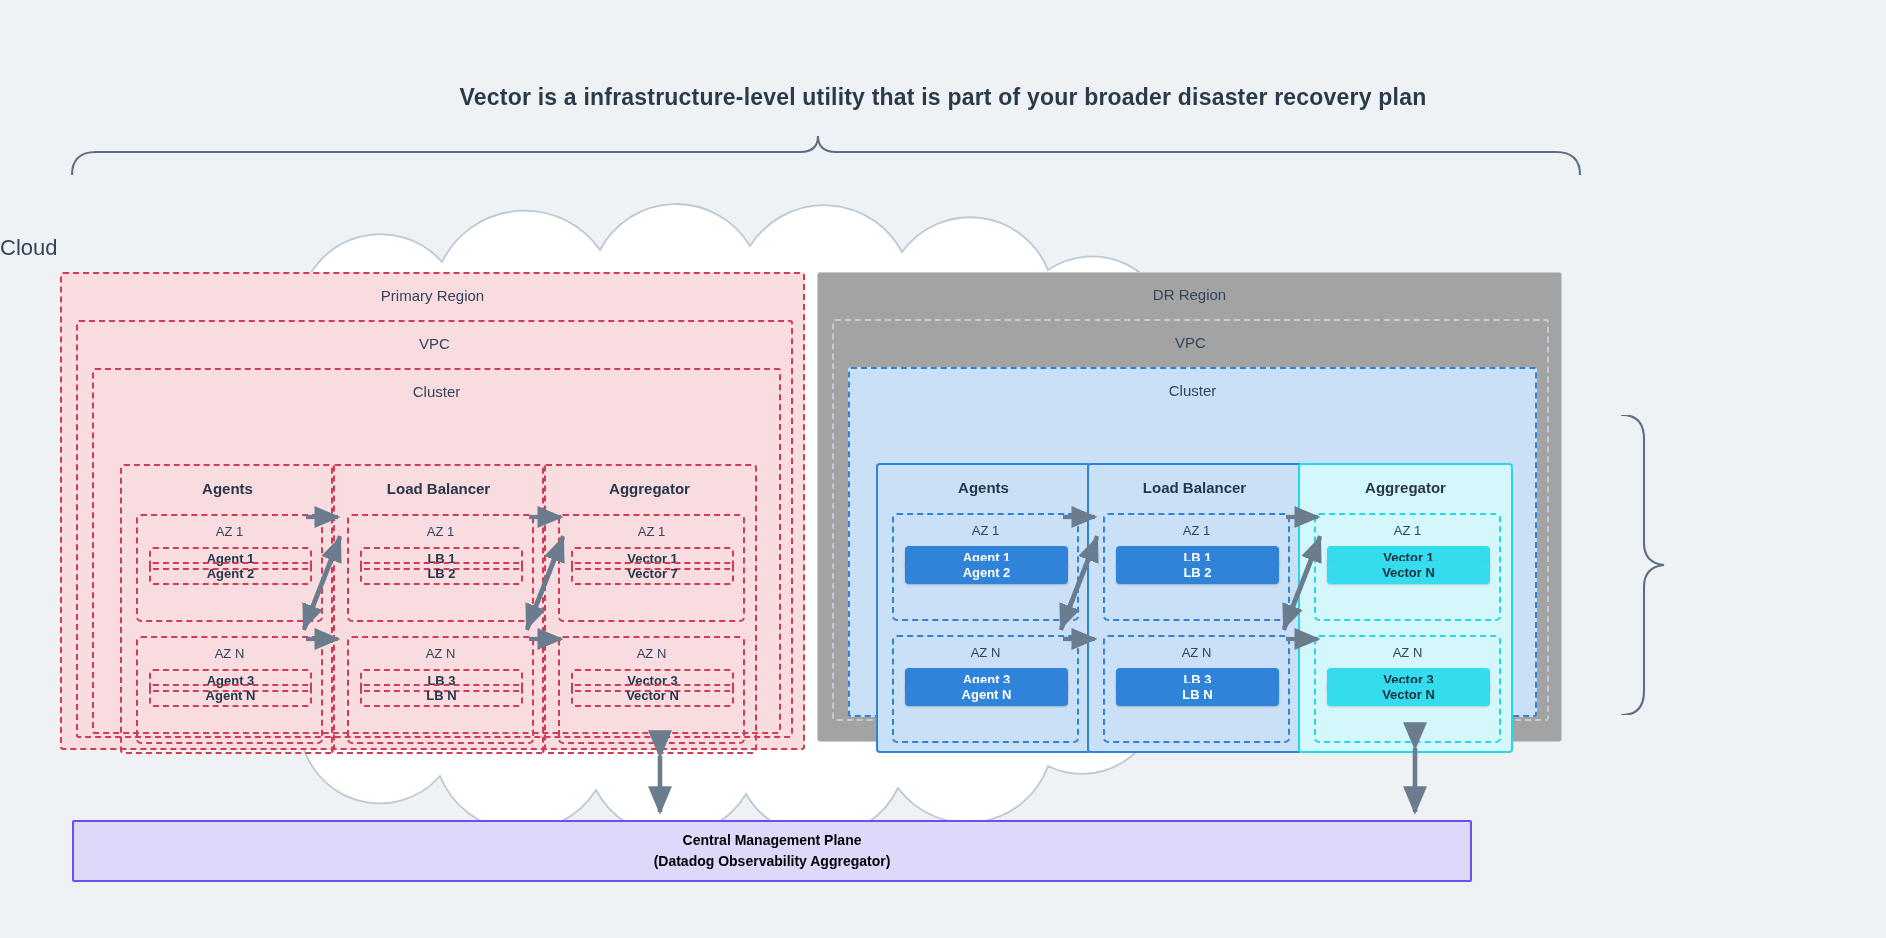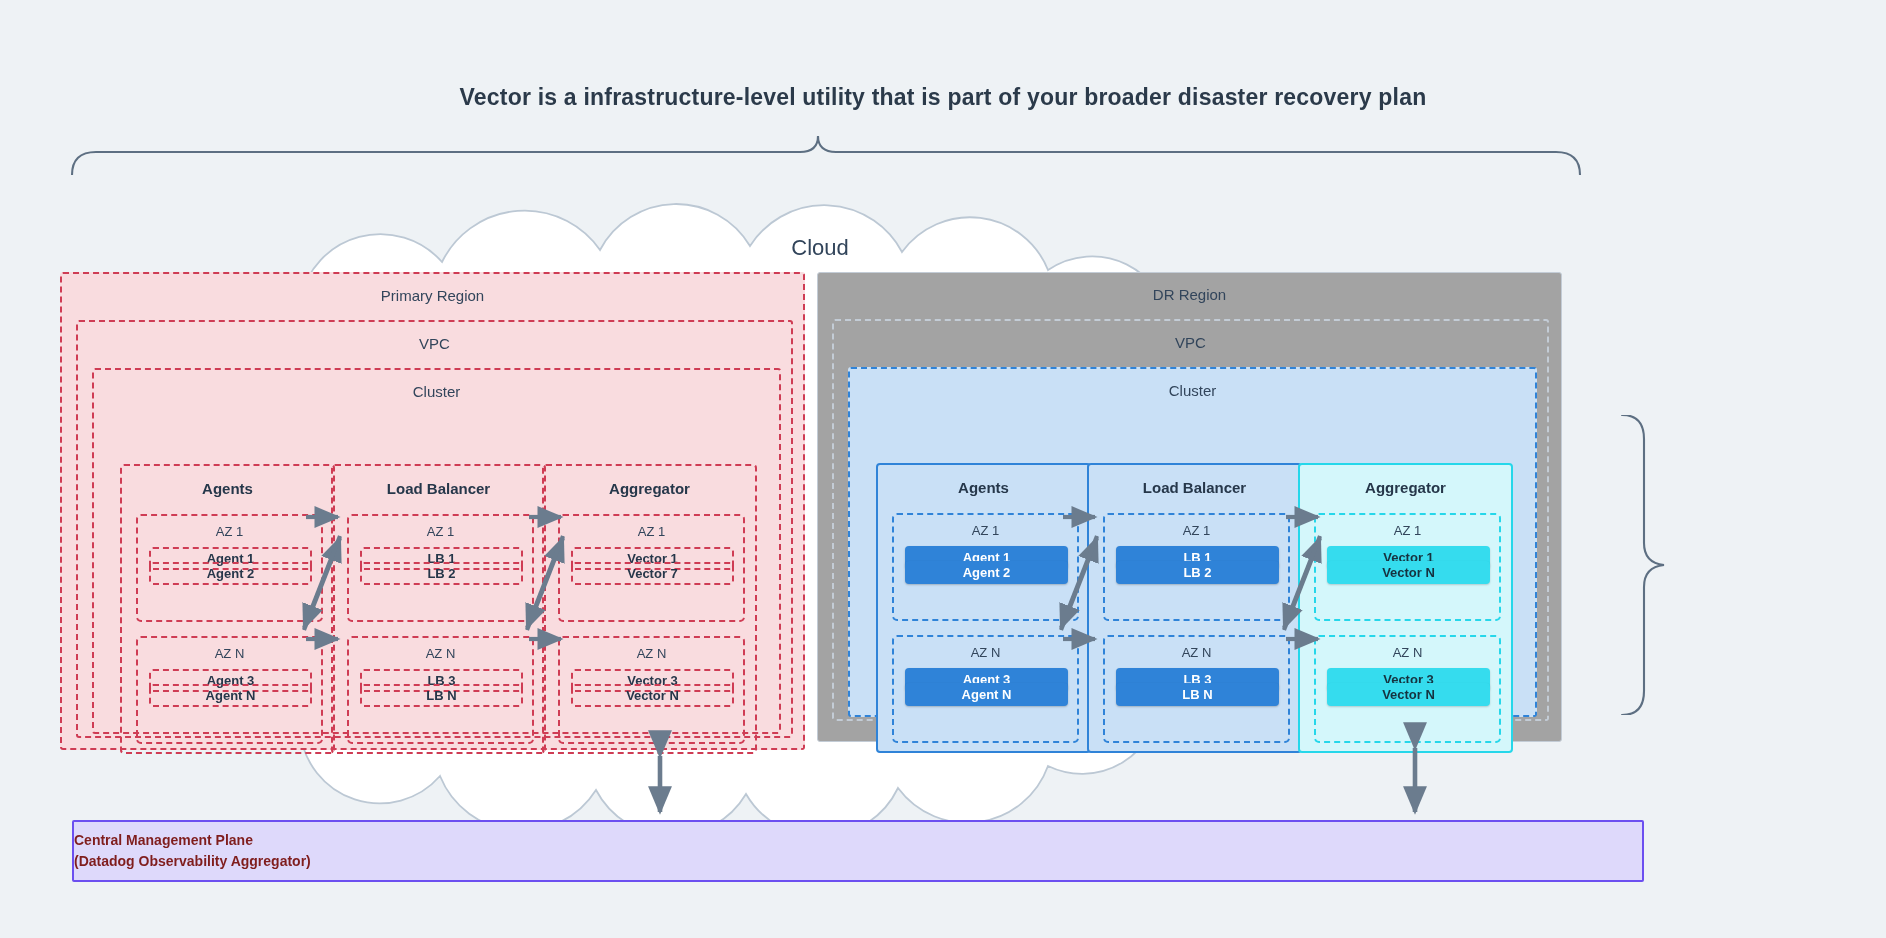--- a/index.html
+++ b/index.html
@@ -16,21 +16,21 @@
     position: absolute; left: 0; top: 84px; width: 1886px;
     text-align: center; font-size: 23px; font-weight: bold;
     color: #2b3a4a; letter-spacing: .2px;
   }
   .top-brace { position: absolute; left: 0; top: 130px; width: 1886px; height: 45px; }
 
   
   .cloud-layer { position: absolute; left: 0; top: 150px; width: 1886px; height: 740px; }
   .cloud-label {
     position: absolute; left: 0; top: 235px; width: 1640px;
-    text-align: center; font-size: 22px; color: #31445a;
+    text-align: left; font-size: 22px; color: #31445a;
   }
 
   
   .region {
     position: absolute; border-radius: 3px;
   }
   .region-title {
     position: absolute; left: 0; top: 13px; width: 100%;
     text-align: center; font-size: 15px; color: #32455b;
   }
@@ -101,24 +101,24 @@
 
   
   .note {
     position: absolute; left: 1672px; top: 523px; width: 200px;
     font-size: 15px; font-weight: bold; color: #2b3a4a; line-height: 1.45;
   }
   .side-brace { position: absolute; left: 1612px; top: 415px; width: 60px; height: 300px; }
 
   
   .mgmt {
-    position: absolute; left: 72px; top: 820px; width: 1572px; height: 62px;
+    position: absolute; left: 72px; top: 820px; width: 1400px; height: 62px;
     background: #ded9fb; border: 2px solid #6c4ff0; border-radius: 2px;
-    display: flex; flex-direction: column; justify-content: center;
-    font-size: 14px; font-weight: bold; color: #7f1d1d; line-height: 1.5;
+    display: flex; flex-direction: column; align-items: center; justify-content: center;
+    font-size: 14px; font-weight: bold; color: #000000; line-height: 1.5;
   }
 </style>
 </head>
 <body>
 
 <div id="stage">
 
   <div class="title">Vector is a infrastructure-level utility that is part of your broader disaster recovery plan</div>
 
   <svg class="top-brace" viewBox="0 0 1886 45">

